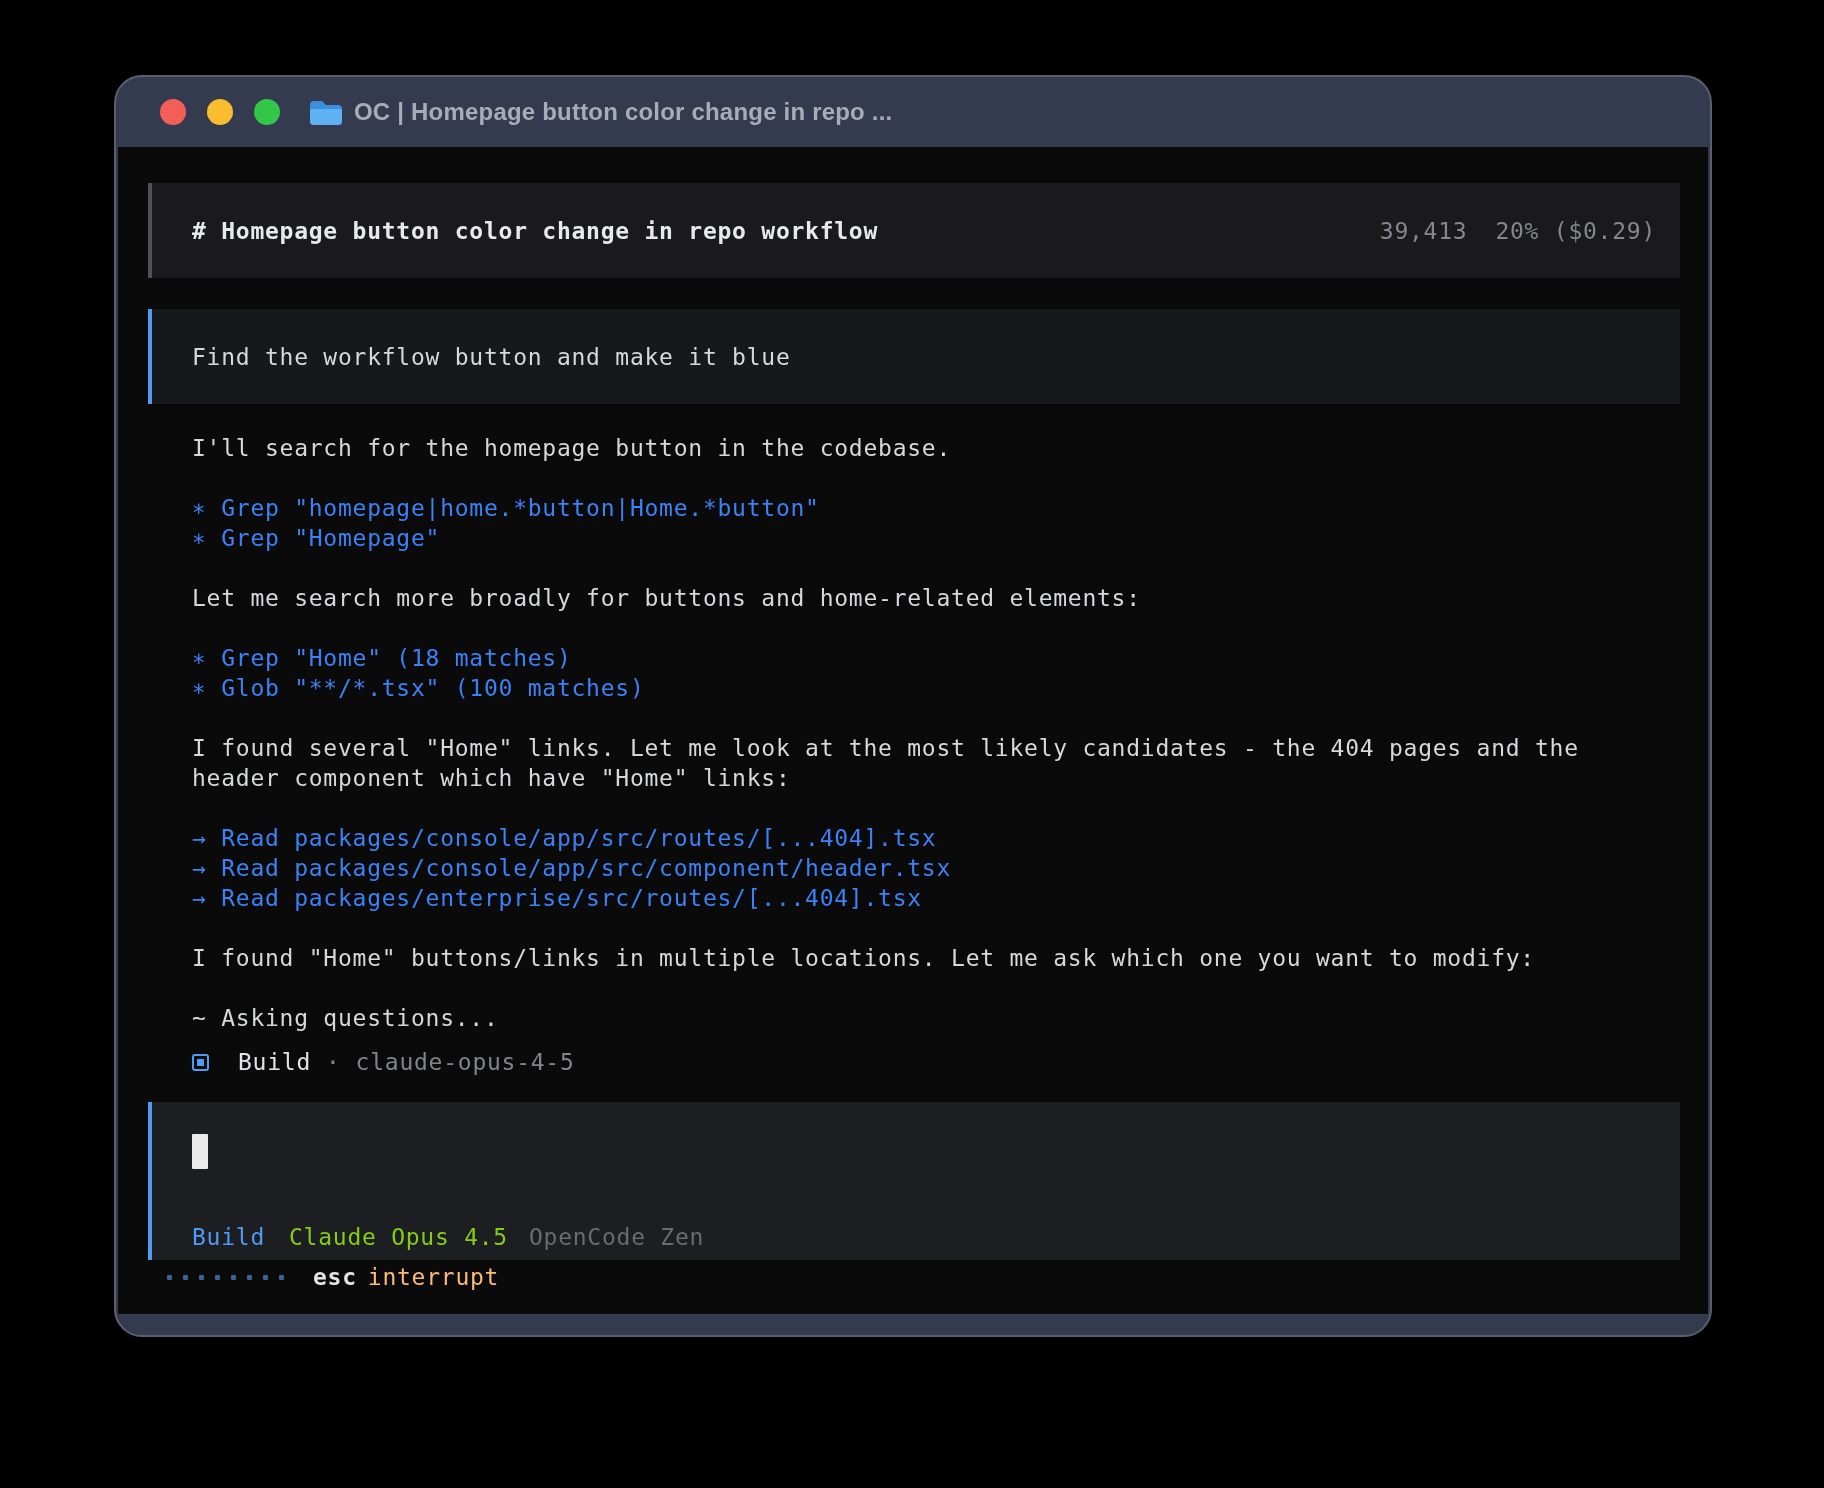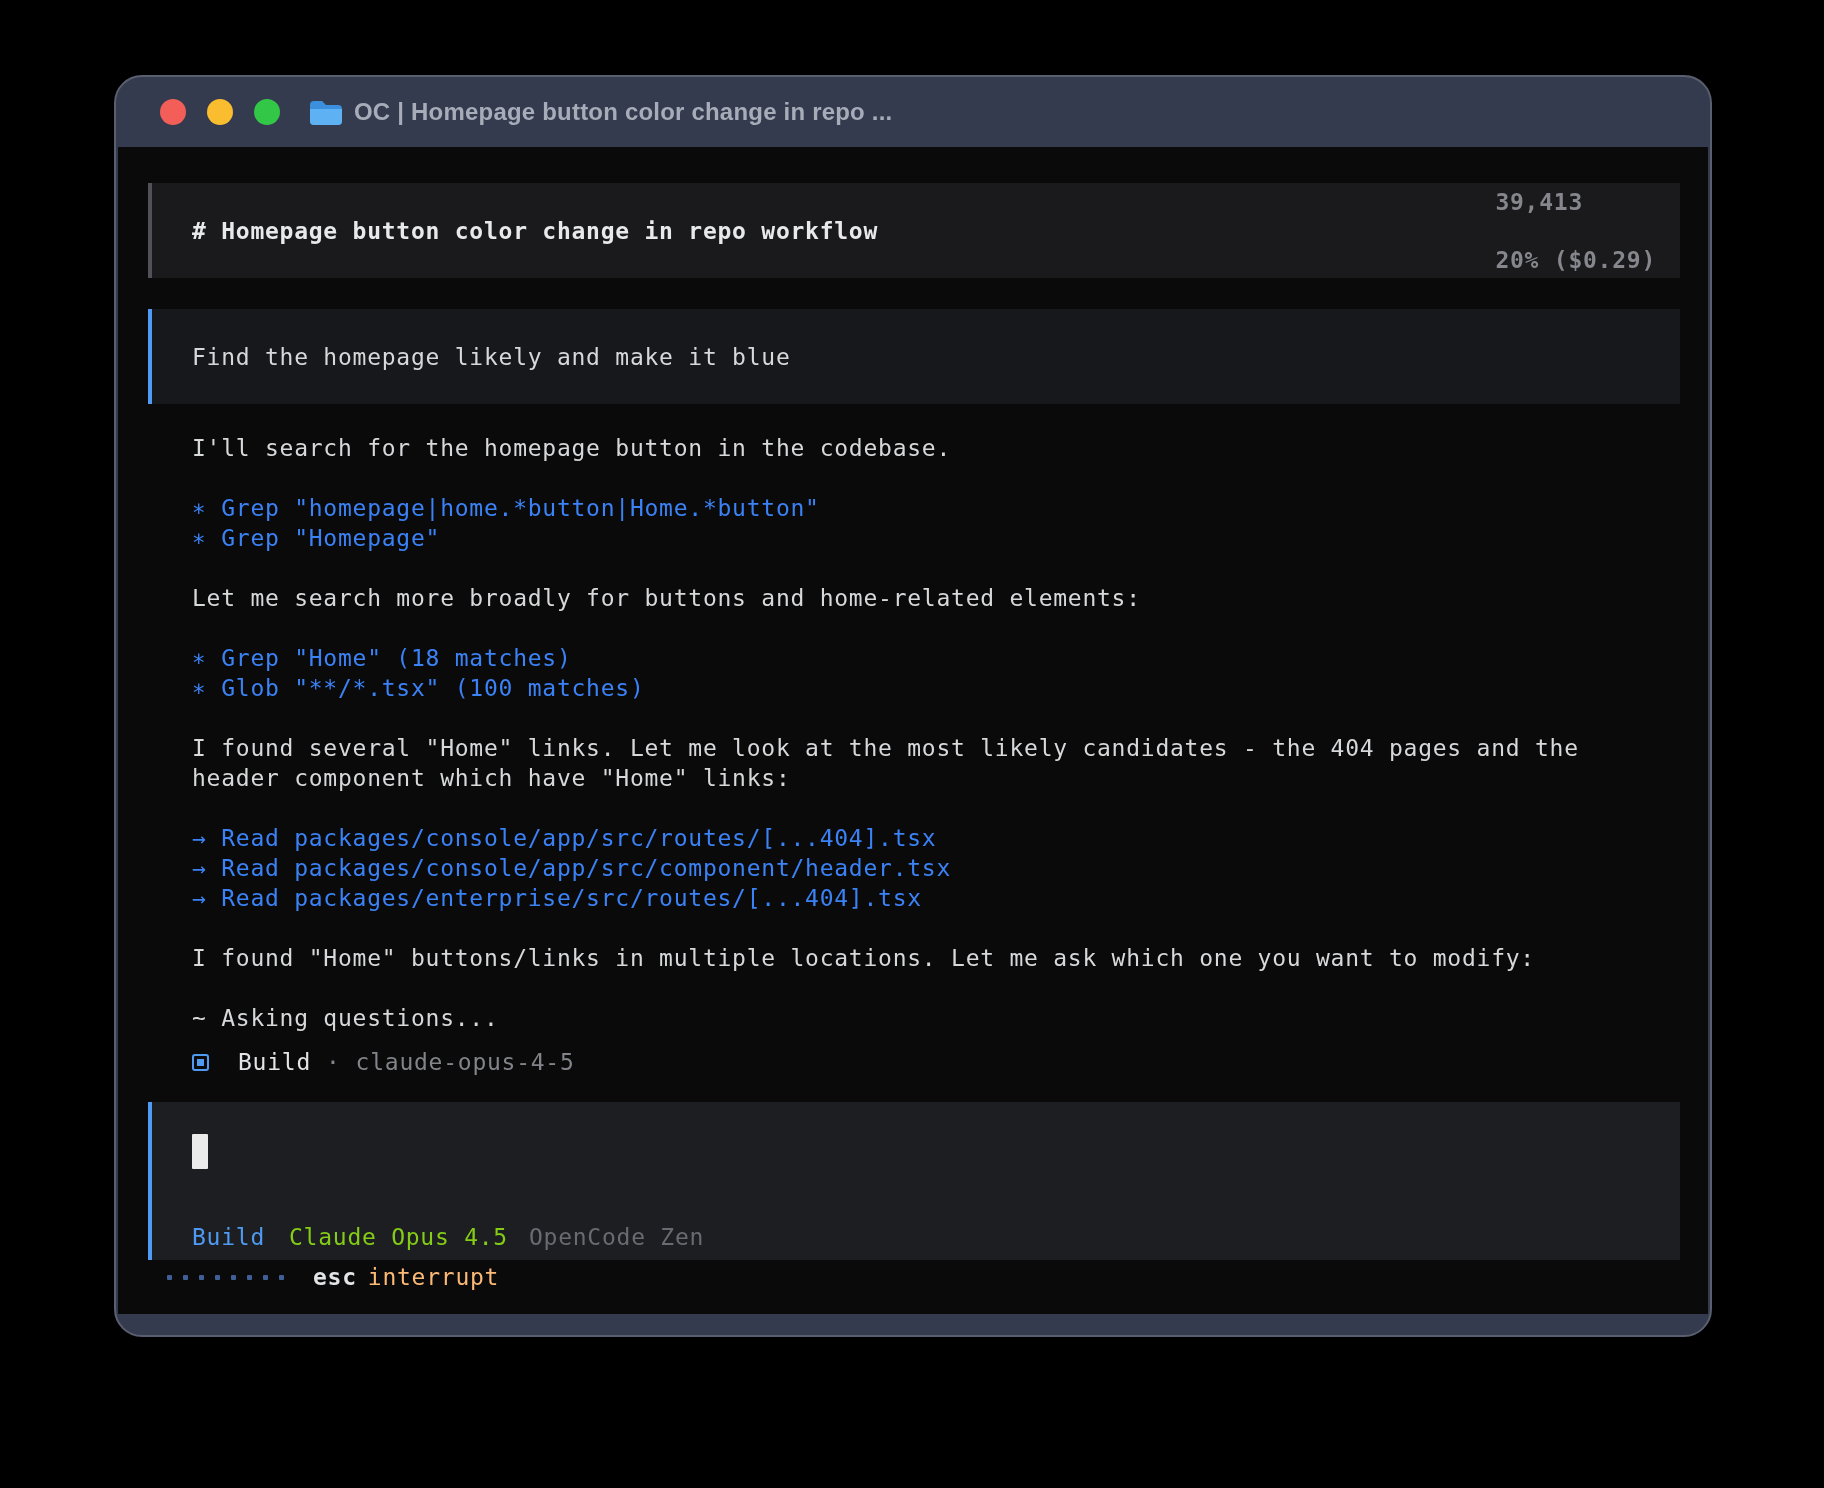--- a/index.html
+++ b/index.html
@@ -37,21 +37,21 @@
     color:#d7d8da; white-space:pre;
   }
 
   .block { position:absolute; left:0; width:1532px; background:#1a1a1c; }
 
   .header-block {
     top:36px; height:95px; border-left:4px solid #515257;
     display:flex; align-items:center; justify-content:space-between;
     padding:0 24px 0 40px; font-weight:bold; color:#e8e9eb;
   }
-  .h-stats { font-weight:bold; color:#85878d; display:flex; gap:28px;flex-direction:column; }
+  .h-stats { font-weight:normal; color:#85878d; display:flex; gap:28px; }
 
   .user-block {
     top:162px; height:95px; background:#17181b; border-left:4px solid #4f9bf4;
     display:flex; align-items:center; padding-left:40px; color:#d7d8da;
   }
 
   .lines { position:absolute; top:286px; left:44px; }
   .t-line { height:30px; }
   .c-white { color:#d7d8da; }
   .c-gray  { color:#3b82f6; }
@@ -119,21 +119,21 @@
 
       <div class="block header-block">
         <span># Homepage button color change in repo workflow</span>
         <span class="h-stats">
           <span>39,413</span>
           <span>20% ($0.29)</span>
         </span>
       </div>
 
       <div class="block user-block">
-        <span>Find the homepage likely and make it blue</span>
+        <span>Find the workflow button and make it blue</span>
       </div>
 
       <div class="lines" id="transcript"><div class="t-line c-white">I'll search for the homepage button in the codebase.</div><div class="t-line c-white"></div><div class="t-line c-gray">∗ Grep "homepage|home.*button|Home.*button"</div><div class="t-line c-gray">∗ Grep "Homepage"</div><div class="t-line c-white"></div><div class="t-line c-white">Let me search more broadly for buttons and home-related elements:</div><div class="t-line c-white"></div><div class="t-line c-gray">∗ Grep "Home" (18 matches)</div><div class="t-line c-gray">∗ Glob "**/*.tsx" (100 matches)</div><div class="t-line c-white"></div><div class="t-line c-white">I found several "Home" links. Let me look at the most likely candidates - the 404 pages and the</div><div class="t-line c-white">header component which have "Home" links:</div><div class="t-line c-white"></div><div class="t-line c-gray">→ Read packages/console/app/src/routes/[...404].tsx</div><div class="t-line c-gray">→ Read packages/console/app/src/component/header.tsx</div><div class="t-line c-gray">→ Read packages/enterprise/src/routes/[...404].tsx</div><div class="t-line c-white"></div><div class="t-line c-white">I found "Home" buttons/links in multiple locations. Let me ask which one you want to modify:</div><div class="t-line c-white"></div><div class="t-line c-white">~ Asking questions...</div></div>
 
       <div class="status-row">
         <span class="agent-icon"><i></i></span>
         <span class="s-agent">Build</span>
         <span class="s-sep">·</span>
         <span class="s-model">claude-opus-4-5</span>
       </div>

